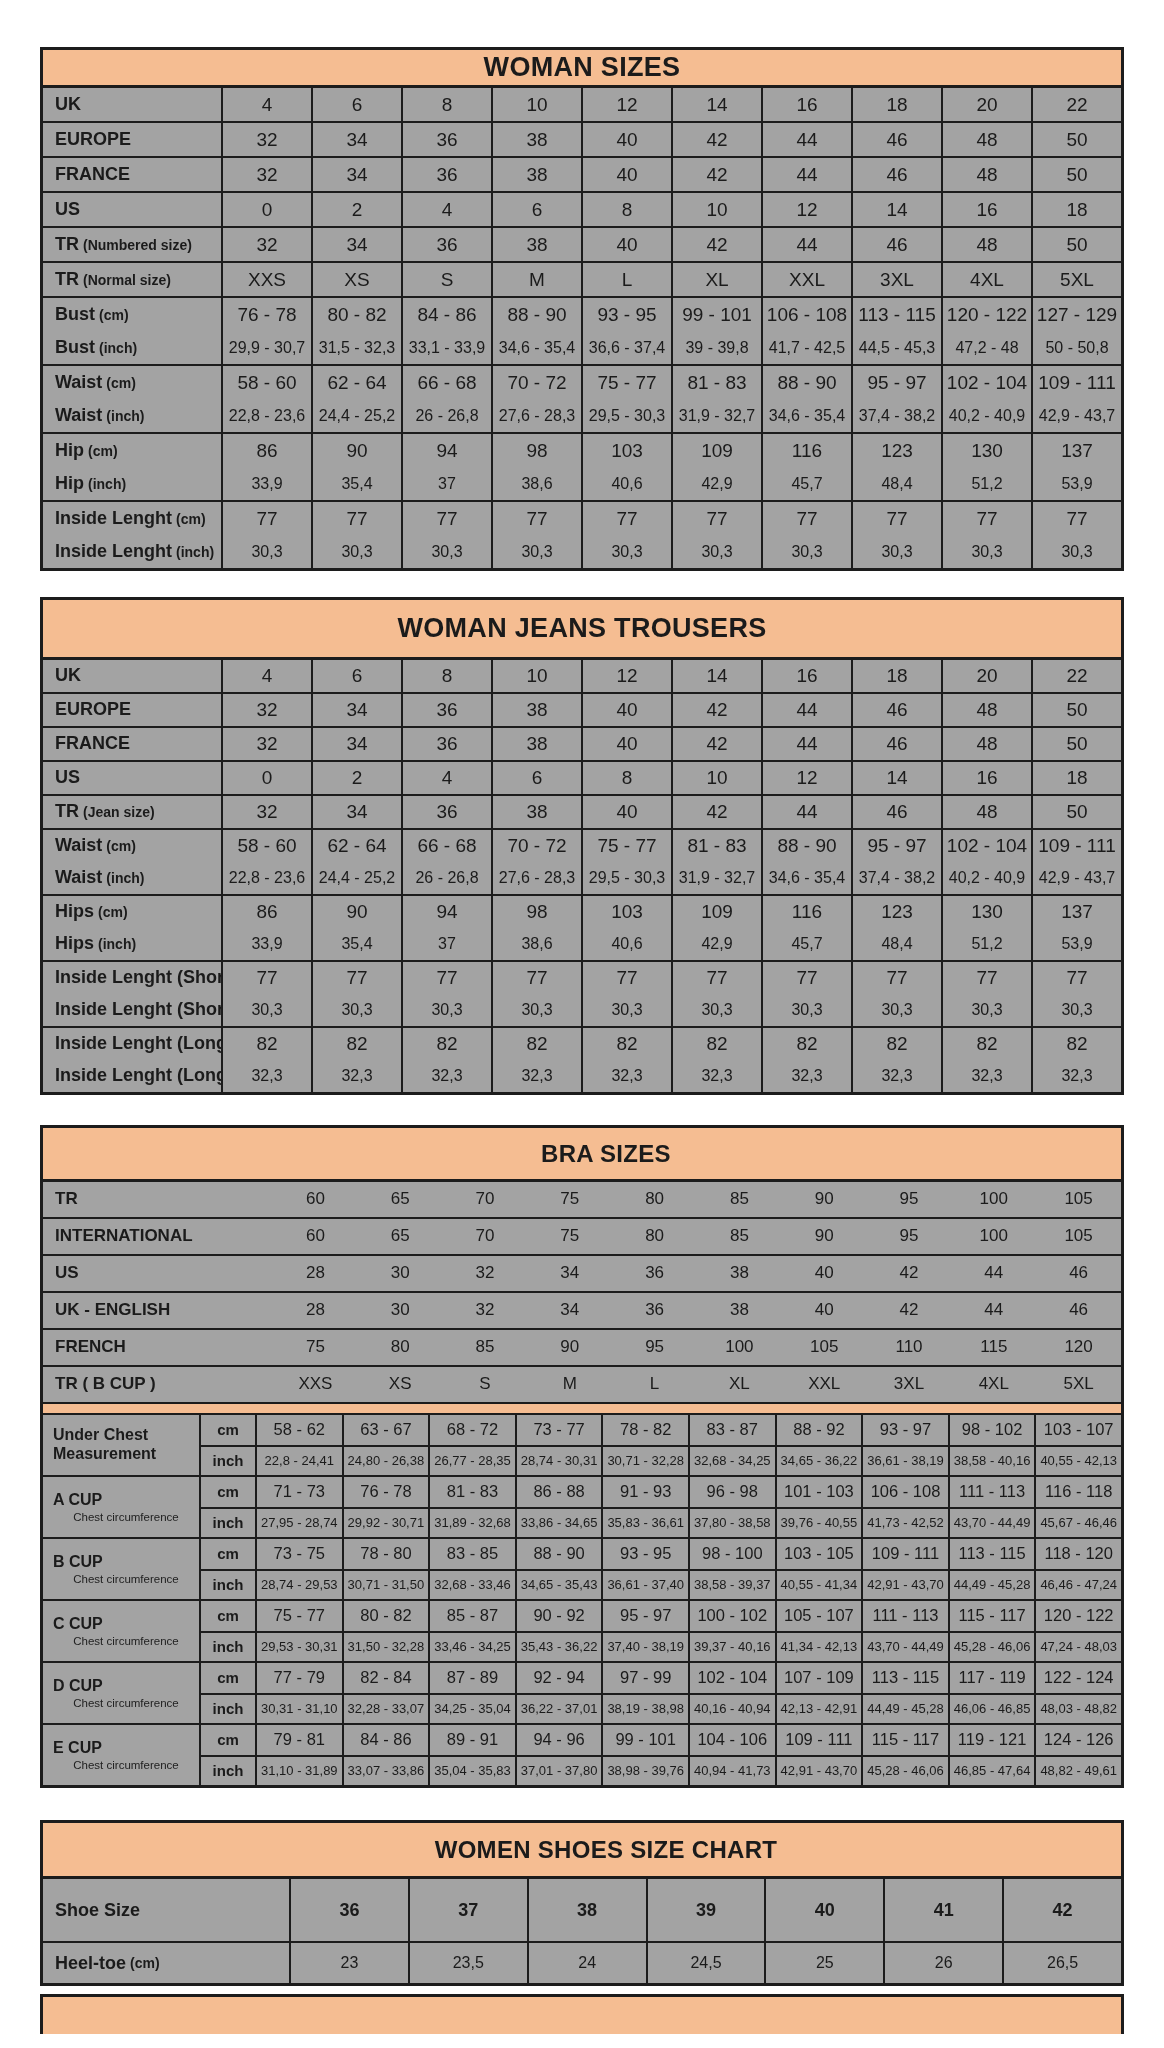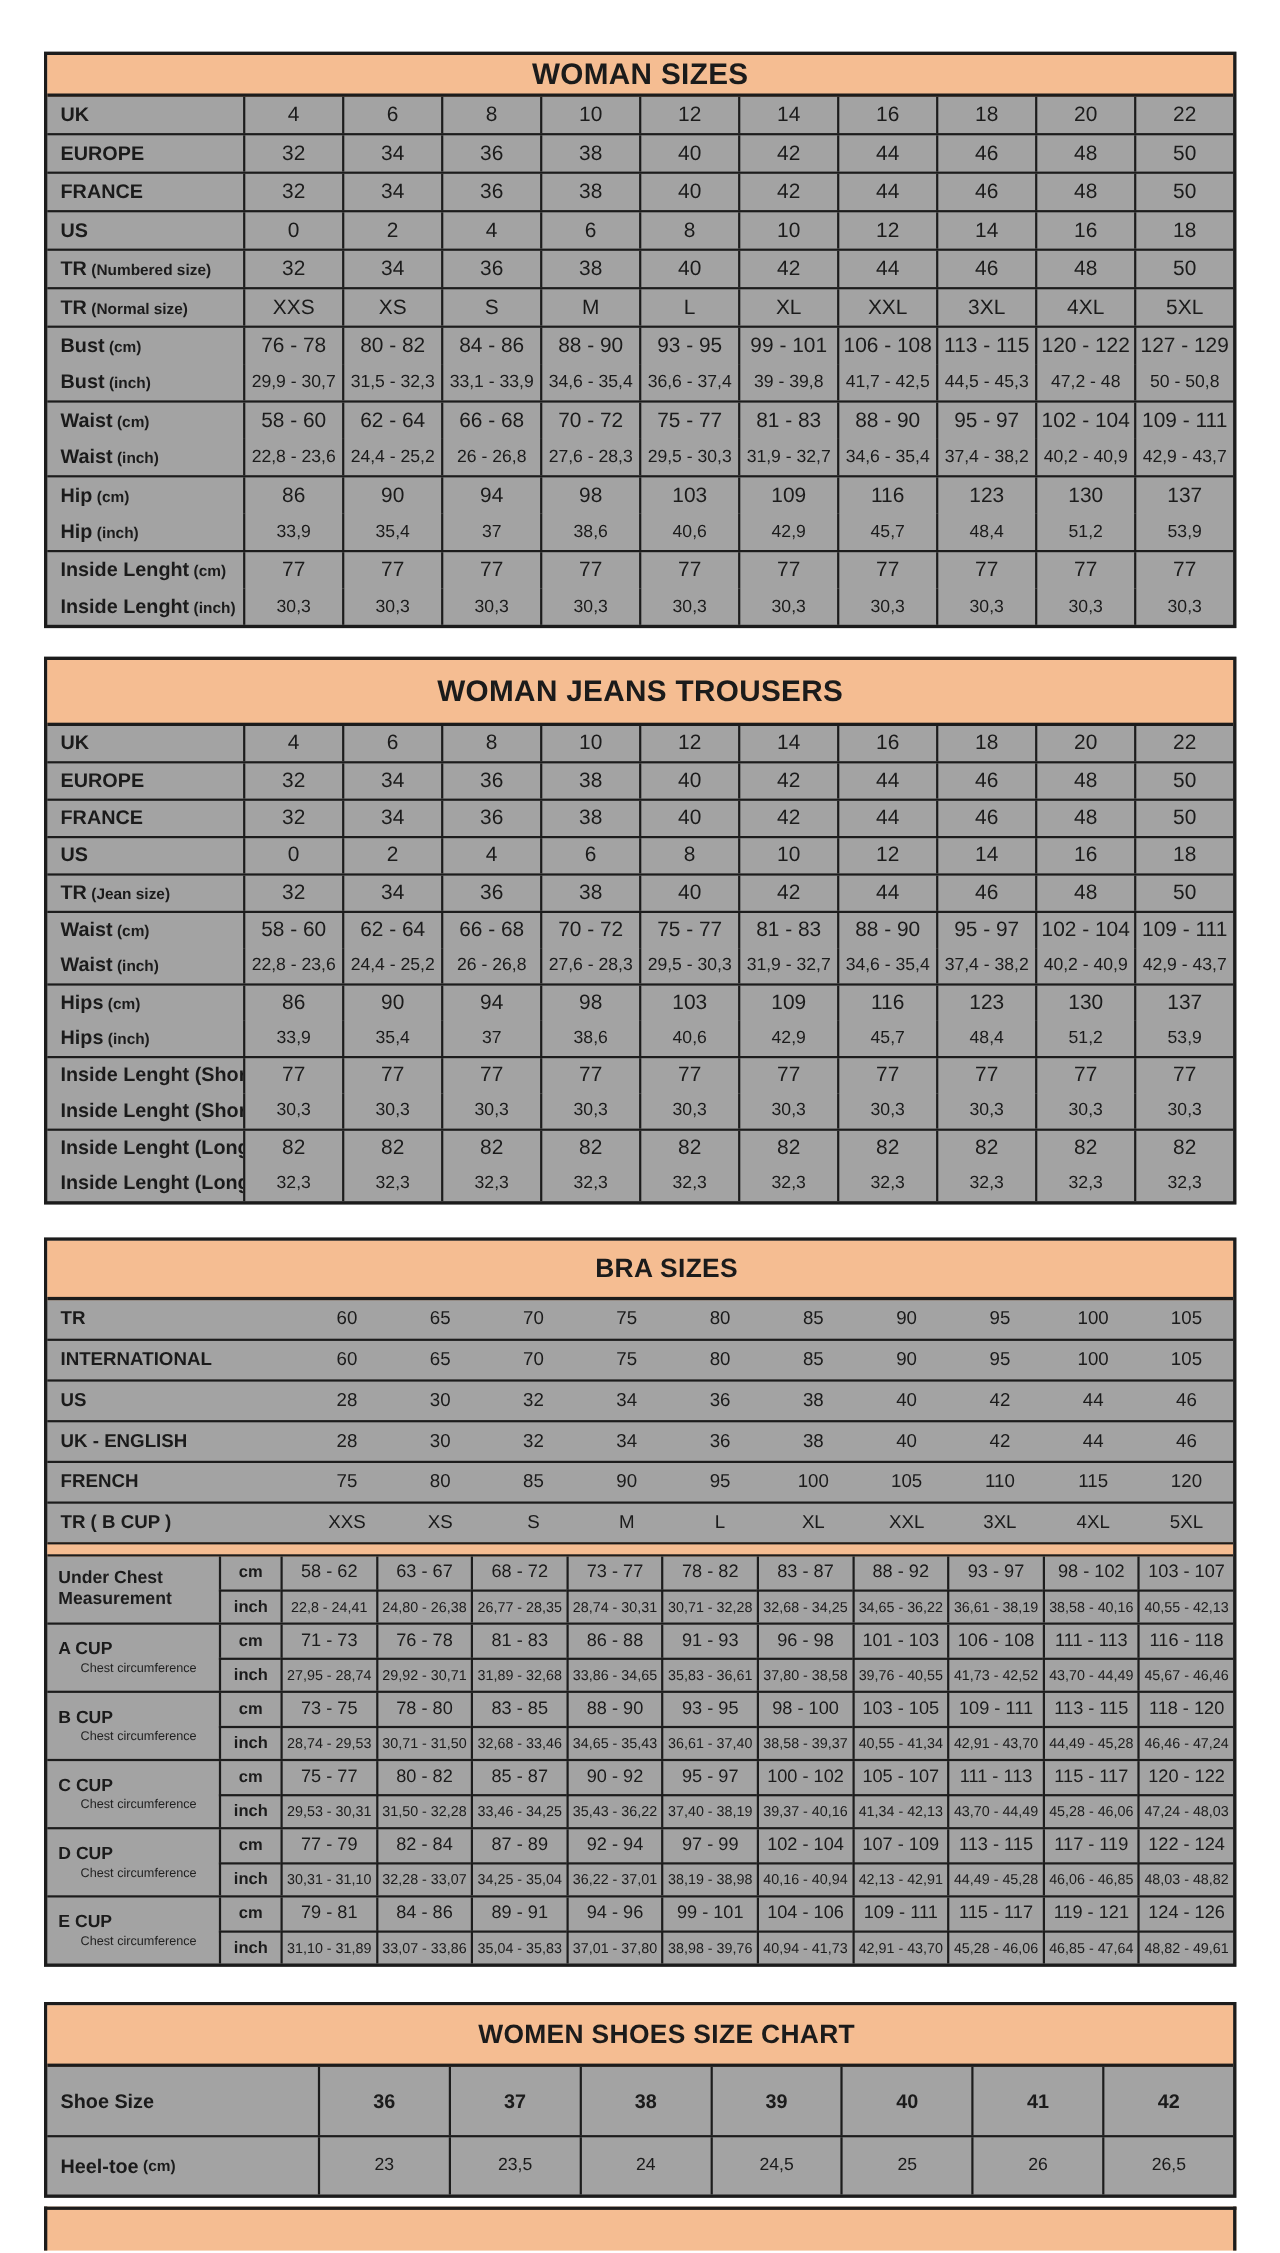--- a/index.html
+++ b/index.html
@@ -50,21 +50,21 @@
   .val { font-size:19px; }
   .row.sm .val { font-size:16px; }
   .row.b  .val { font-weight:bold; font-size:18px; }
 
   .tbl1 .row { height:33px; }
   .tbl2 .row { height:32px; }
   .tbl3 .tbody .row { height:35px; }
   .tbl3 .lab { font-size:17px; }
   .tbl3 .val { font-size:17px; }
   .tbl4 .group:first-child .row { height:62px; }
-  .tbl4 .group:last-child  .row { height:52px; }
+  .tbl4 .group:last-child  .row { height:40px; }
   .tbl4 .lab { font-size:18px; }
   .tbl4 .group:last-child .val { font-size:16px; }
 
   .sep { height:13px; background:var(--accent); border-top:2px solid var(--line); border-bottom:2px solid var(--line); }
 
   .cups .cgroup {
     display:grid;
     grid-template-columns:156px 56px repeat(10,1fr);
     grid-auto-rows:30px;
     border-top:2px solid var(--line);

